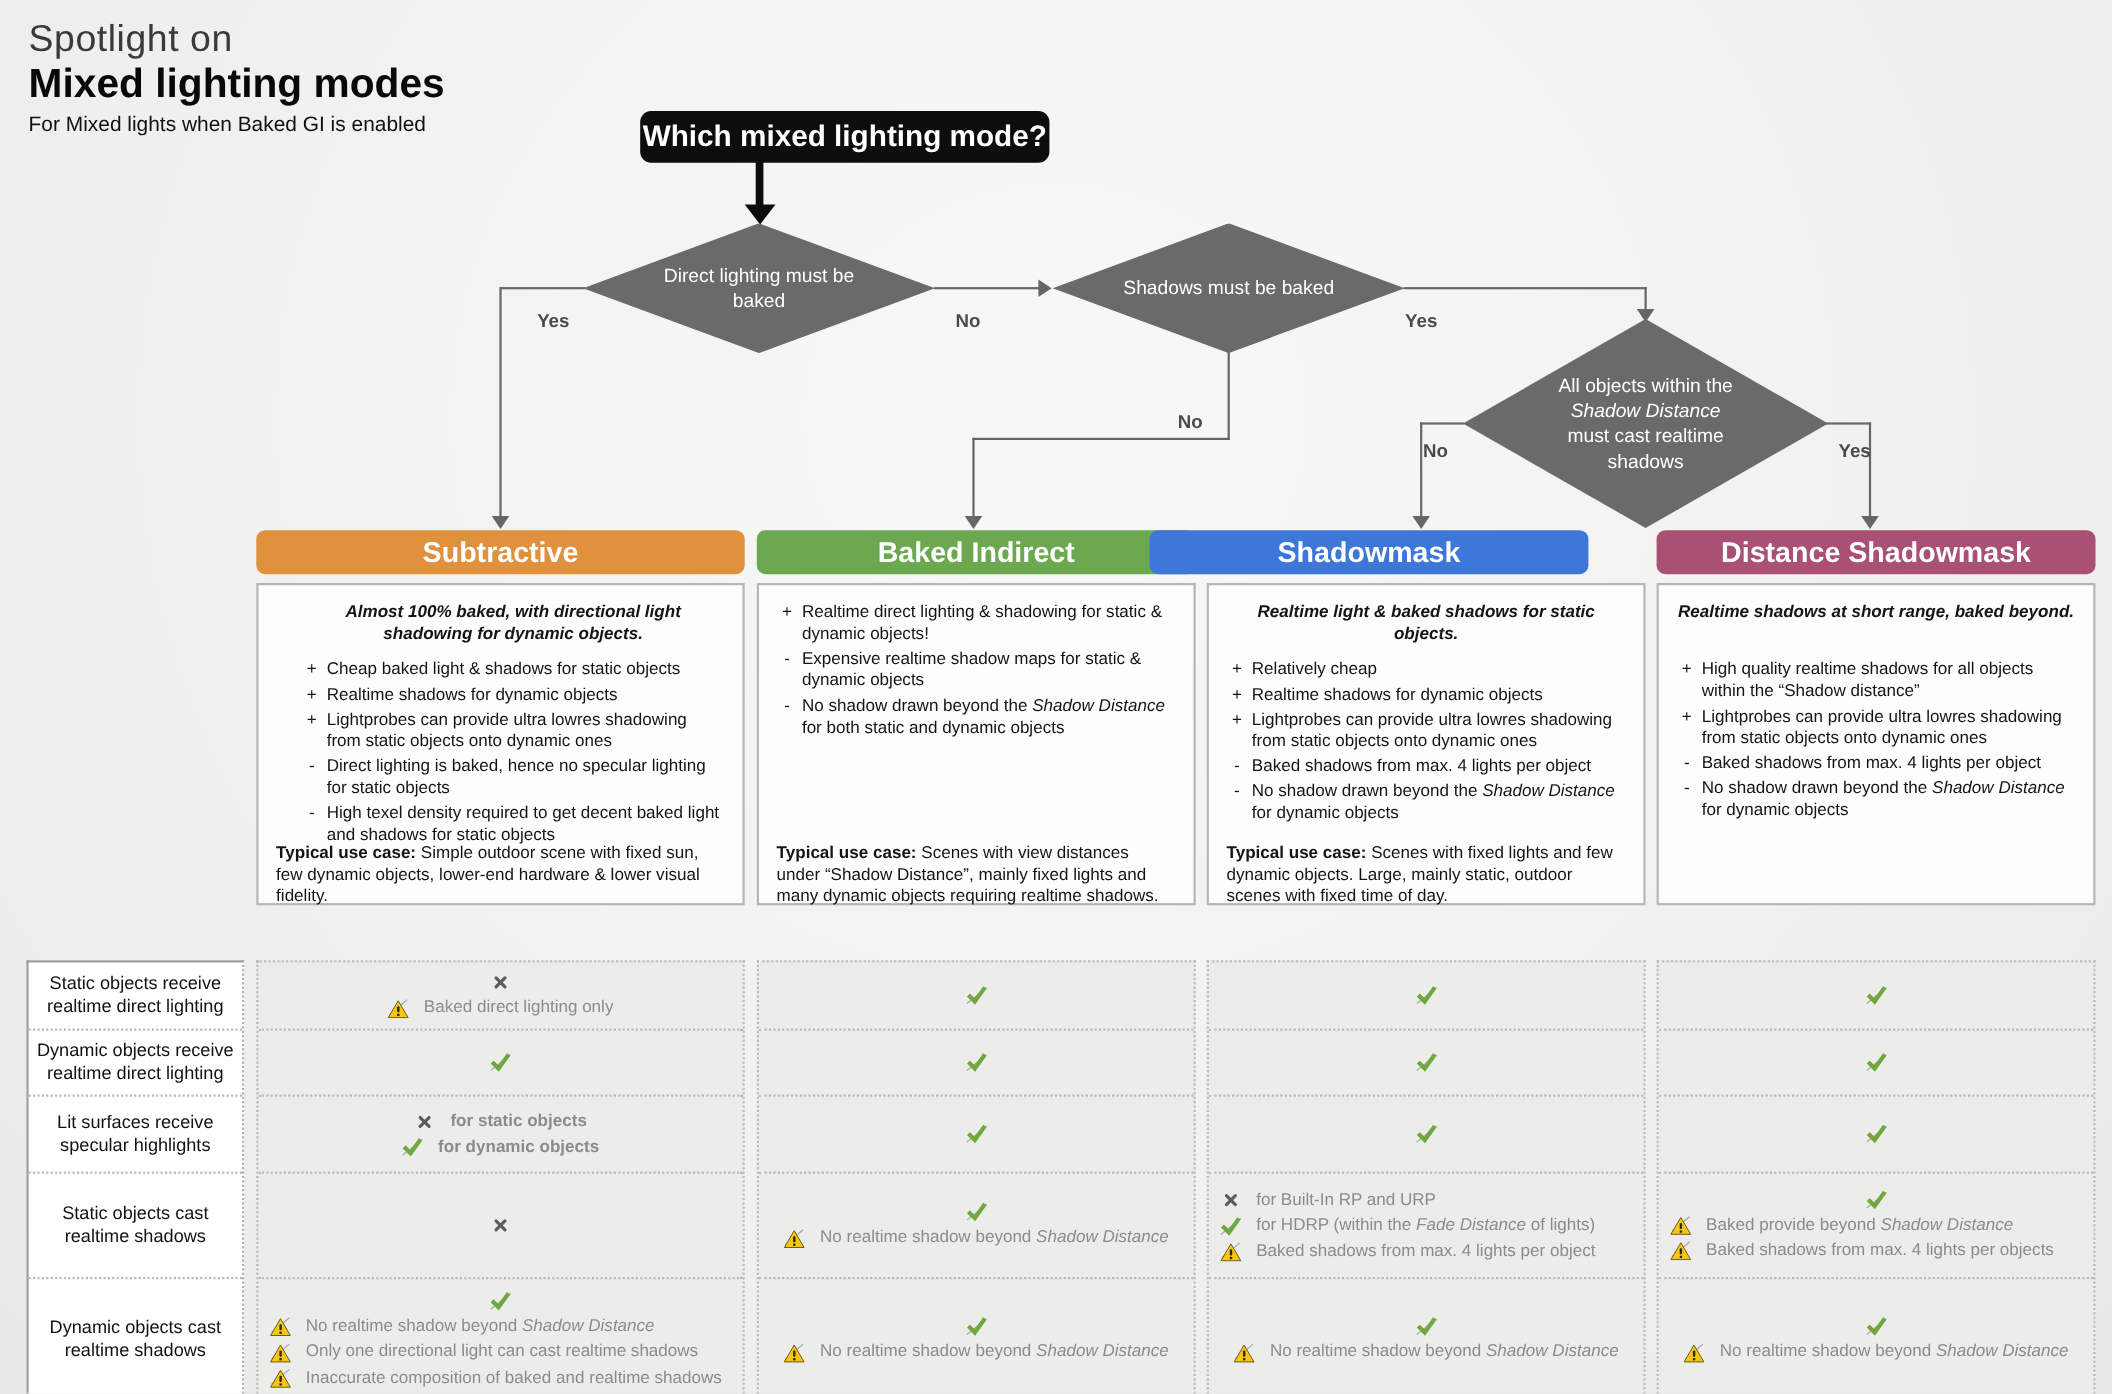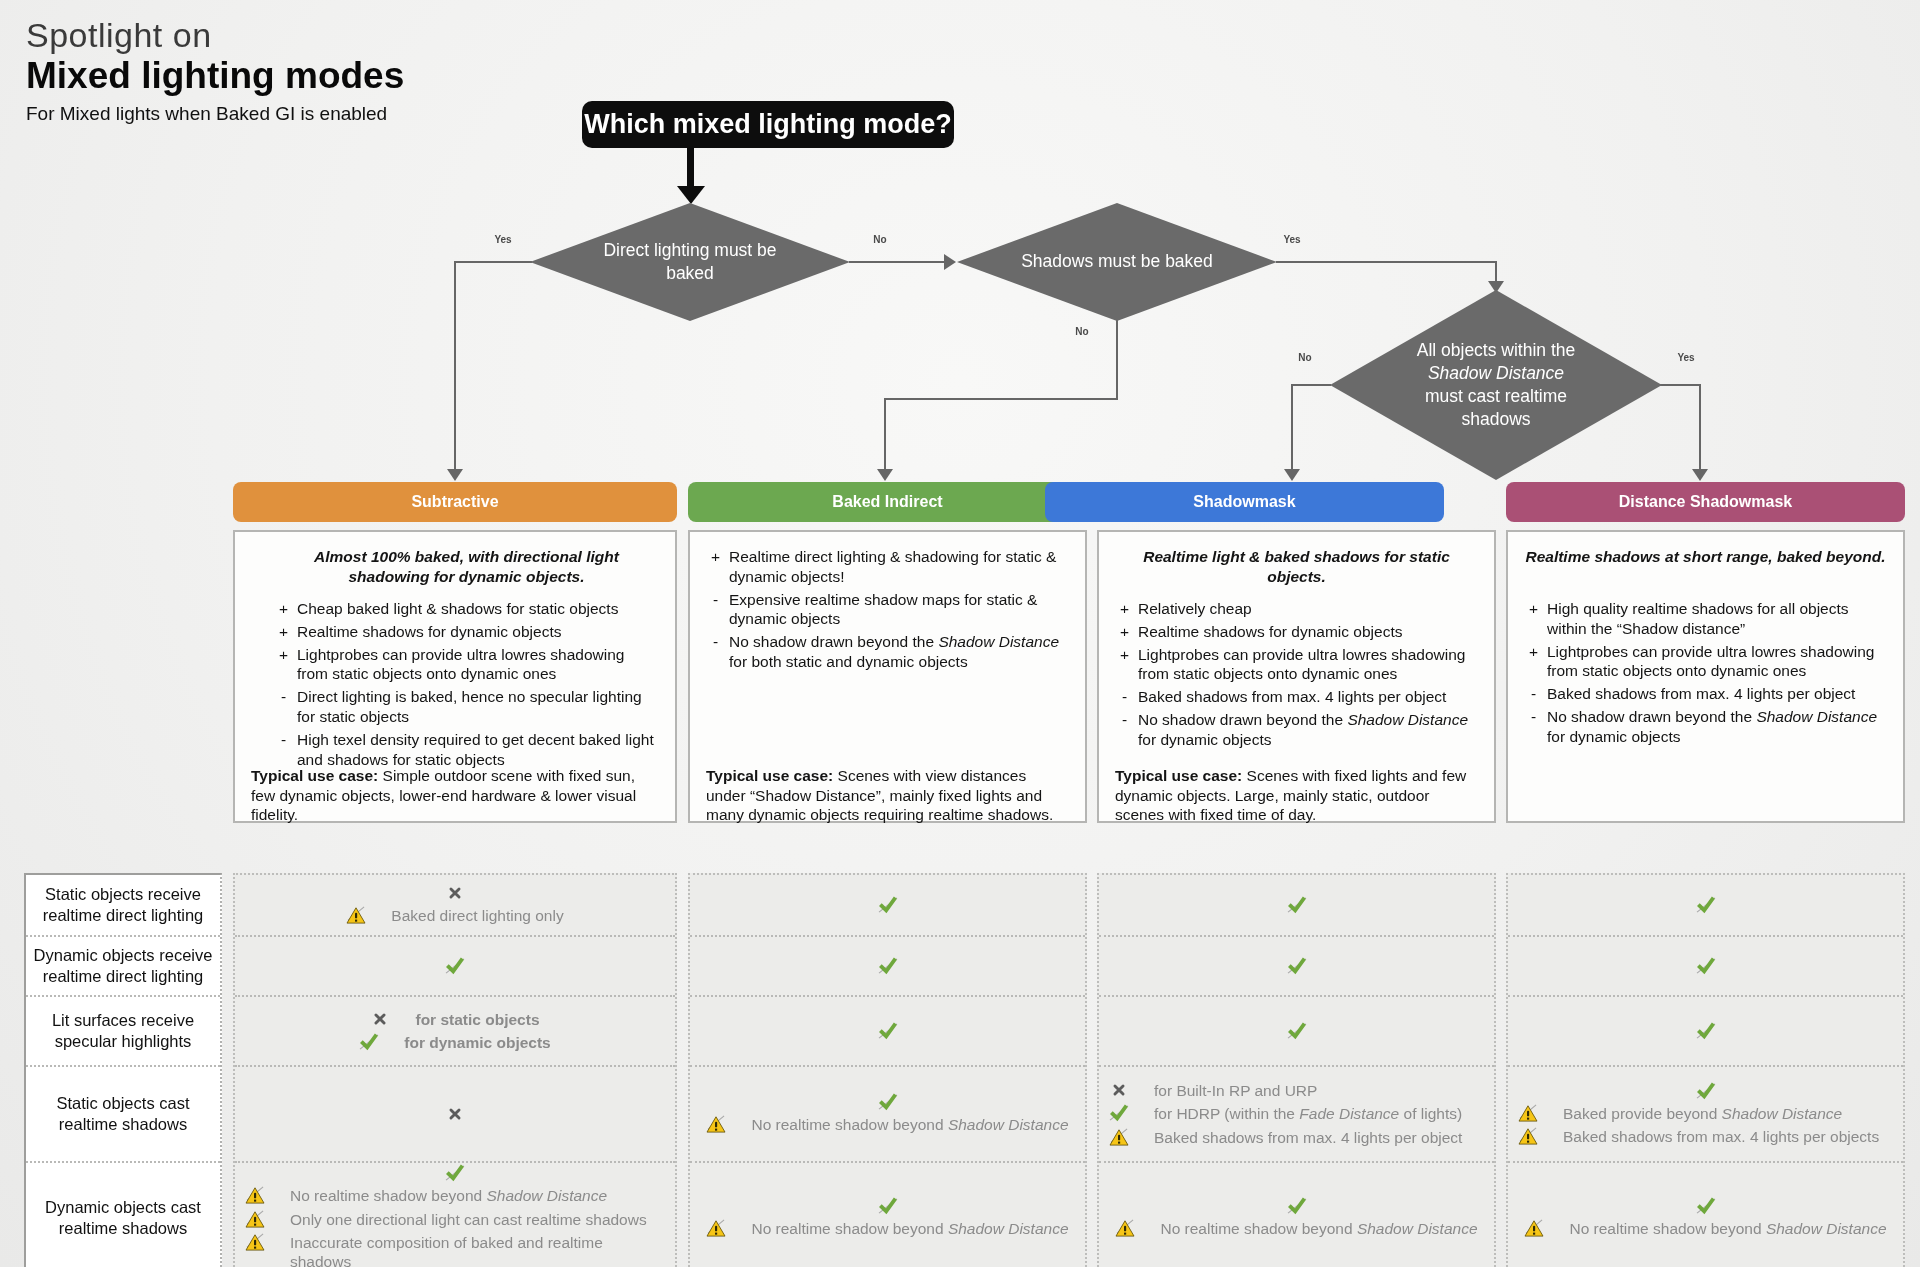--- a/index.html
+++ b/index.html
@@ -18,42 +18,42 @@
     border-radius:10px;color:#fff;font-size:27px;font-weight:700;display:flex;align-items:center;justify-content:center;}
   .thick{position:absolute;left:687px;top:146px;width:7px;height:42px;background:#0c0c0c;}
   .thick-head{position:absolute;left:677px;top:186px;width:0;height:0;
     border-left:14px solid transparent;border-right:14px solid transparent;border-top:18px solid #0c0c0c;}
   .diamond{position:absolute;background:#6a6a6a;clip-path:polygon(50% 0,100% 50%,50% 100%,0 50%);
     color:#fff;display:flex;align-items:center;justify-content:center;text-align:center;font-size:17.5px;line-height:1.32;}
   .diamond em{font-style:italic;}
   .fl{position:absolute;background:#666;}
   .ahd{position:absolute;width:0;height:0;border-left:8px solid transparent;border-right:8px solid transparent;border-top:12px solid #666;}
   .ahr{position:absolute;width:0;height:0;border-top:8px solid transparent;border-bottom:8px solid transparent;border-left:12px solid #666;}
-  .flabel{position:absolute;transform:translate(-50%,0);font-weight:700;font-size:10px;color:#4a4a4a;}
+  .flabel{position:absolute;transform:translate(-50%,0);font-weight:700;font-size:17px;color:#4a4a4a;margin-top:48px;}
   
   .mode-header{position:absolute;top:482px;height:40px;border-radius:8px;color:#fff;
-    font-weight:700;font-size:16px;display:flex;align-items:center;justify-content:center;}
+    font-weight:700;font-size:26px;display:flex;align-items:center;justify-content:center;}
   .desc{position:absolute;top:530px;height:293px;background:#fdfdfc;border:2px solid #b5b5b3;
     box-sizing:border-box;padding:15px 16px 12px;font-size:15.5px;color:#141414;}
   .desc .summary{font-style:italic;font-weight:700;text-align:center;line-height:1.3;min-height:46px;margin-bottom:6px;}
   .bullet{display:grid;grid-template-columns:19px 1fr;column-gap:4px;line-height:1.28;margin-bottom:3px;}
   .bullet .m{text-align:center;}
   .desc em, .use em{font-style:italic;}
   .use{position:absolute;left:16px;right:16px;top:234px;line-height:1.27;}
   .use b{font-weight:700;}
   
   .tcol{position:absolute;top:873px;height:402px;box-sizing:border-box;}
   .labels-col{background:#ffffff;border:2px solid #9e9e9c;border-right:2px dotted #b1b1af;}
   .mode-col{background:#ececea;border:2px dotted #bdbdbb;border-bottom:2px solid #a5a5a3;}
   .trow{box-sizing:border-box;display:flex;flex-direction:column;align-items:center;justify-content:center;
     gap:4px;border-bottom:2px dotted #b9b9b7;padding:5px 10px;width:100%;}
   .trow:last-child{border-bottom:none;}
   .labels-col .trow{font-size:16.5px;color:#111;text-align:center;line-height:1.3;padding:5px 4px;}
   .trow.left{align-items:stretch;}
-  .cell-line{display:flex;align-items:flex-start;justify-content:center;gap:25px;color:#8b8b8b;font-size:15.5px;line-height:1.25;}
+  .cell-line{display:flex;align-items:flex-end;justify-content:center;gap:13px;color:#8b8b8b;font-size:15.5px;line-height:1.25;}
   .trow.left .cell-line{justify-content:flex-start;}
   .cell-line.icononly{justify-content:center;align-self:center;}
   .ic{display:inline-flex;width:20px;height:18px;flex:0 0 auto;}
   .ic svg{width:100%;height:100%;}
 </style>
 </head>
 <body>
 
 <div id="stage">
 

